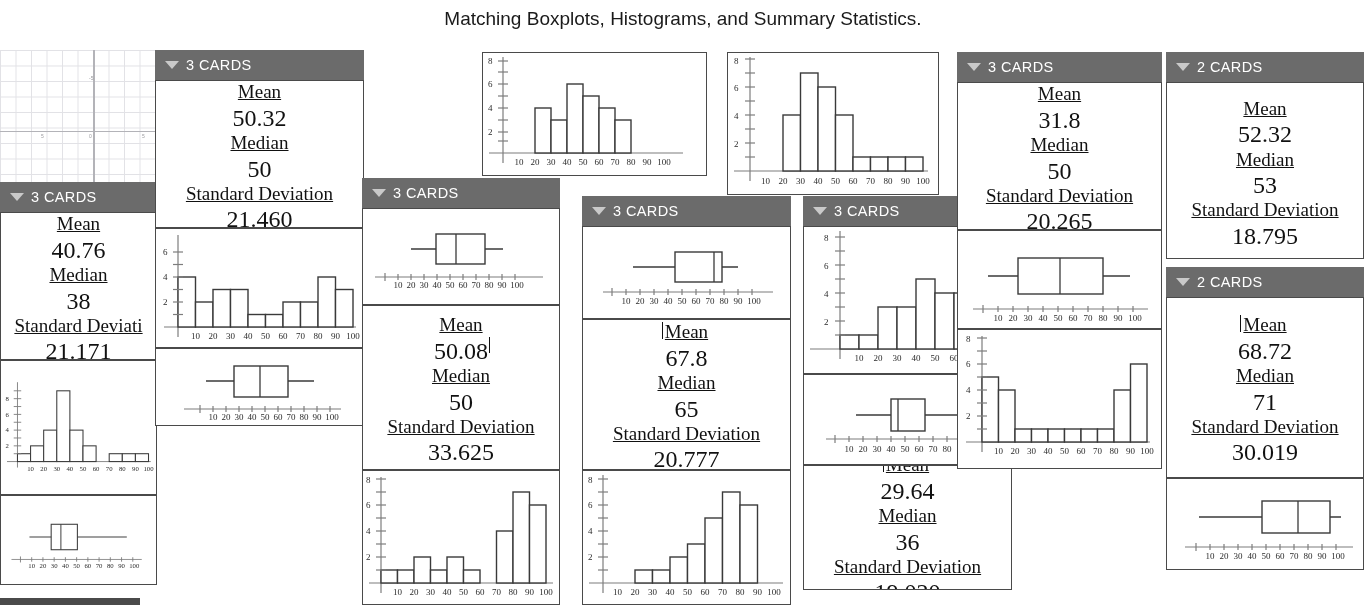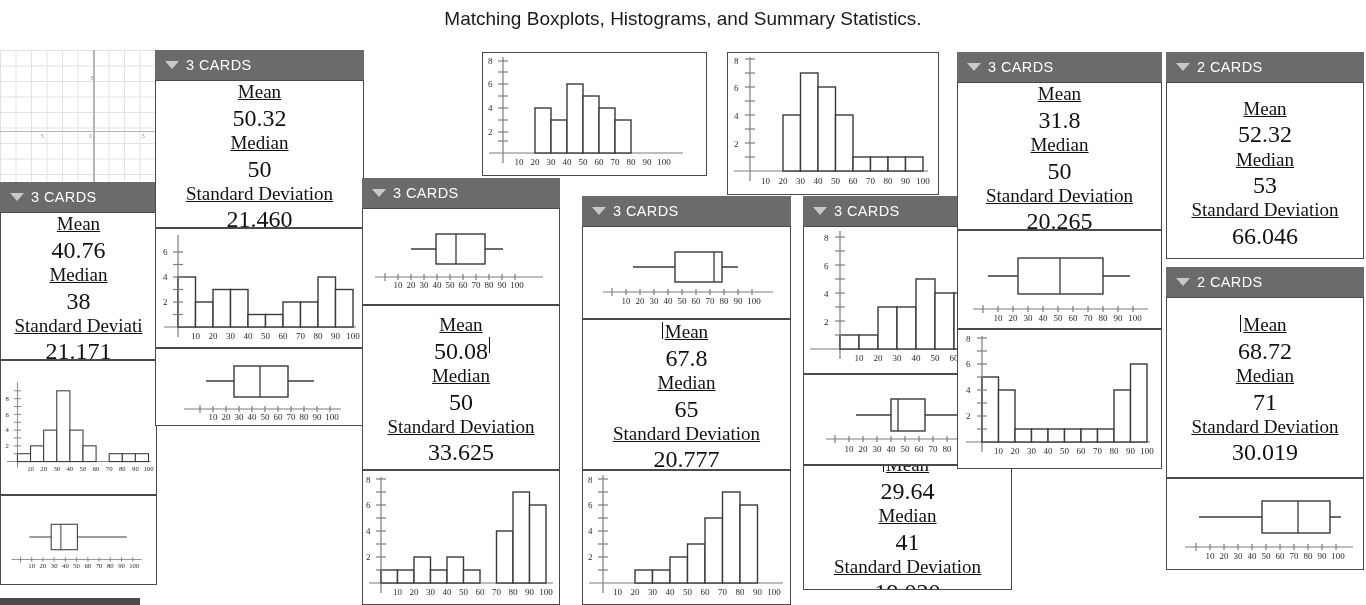--- a/index.html
+++ b/index.html
@@ -452,21 +452,21 @@
     <span class="caret"></span>
     <span>2 CARDS</span>
   </div>
   <div class="card stats" style="height:177px">
     <span class="caret-line"></span>
     <div class="lab">Mean</div>
     <div class="val">52.32</div>
     <div class="lab">Median</div>
     <div class="val">53</div>
     <div class="lab">Standard Deviation</div>
-    <div class="val">66.046</div>
+    <div class="val">18.795</div>
   </div>
 </div>
 
 <div class="stack" style="left:1166px;top:267px;width:198px;z-index:7">
   <div class="stack-head">
     <span class="caret"></span>
     <span>2 CARDS</span>
   </div>
   <div class="card stats" style="height:181px">
     <div class="lab cursor">Mean</div>
@@ -761,21 +761,21 @@
           <text x="115" y="77">60</text>
         <text x="129" y="77">70</text>
           <text x="143" y="77">80</text>
       </g>
     </svg>
   </div>
   <div class="card stats clipped" style="height:125px">
     <div class="lab cursor">Mean</div>
     <div class="val">29.64</div>
     <div class="lab">Median</div>
-    <div class="val">41</div>
+    <div class="val">36</div>
     <div class="lab">Standard Deviation</div>
     <div class="val">19.020</div>
   </div>
 </div>
 
 <div class="card plot" style="position:absolute;left:582px;top:470px;width:209px;height:135px;z-index:9">
   <svg width="207" height="133" viewBox="0 0 207 133">
     <line class="ax" x1="6" y1="112" x2="200" y2="112"></line>
     <line class="ax" x1="20" y1="4" x2="20" y2="122"></line>
     <g class="bar">

